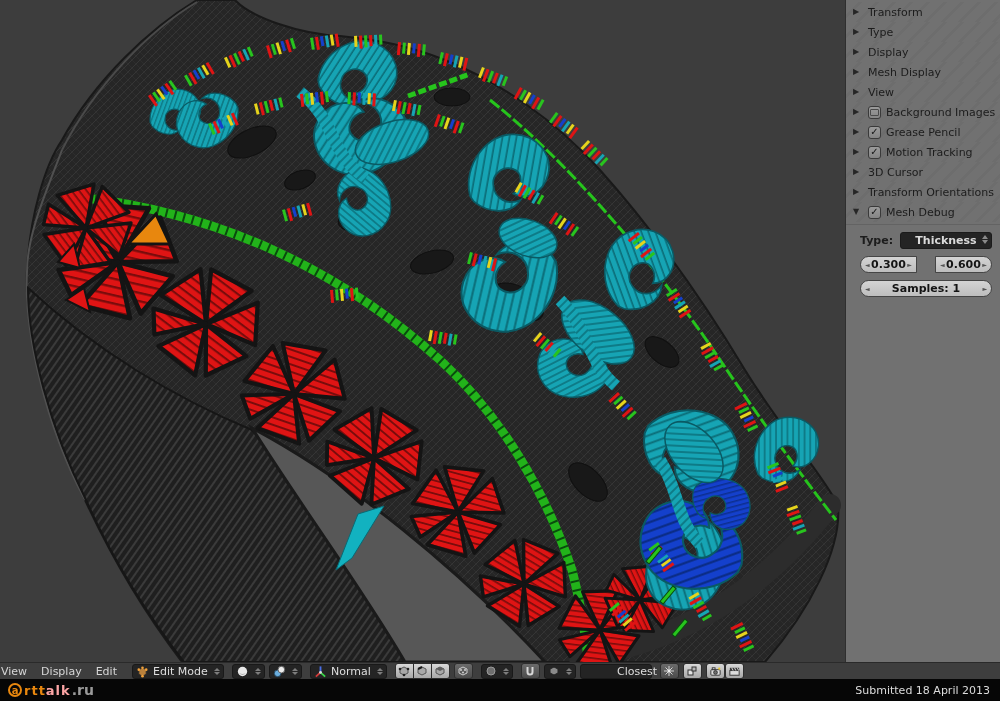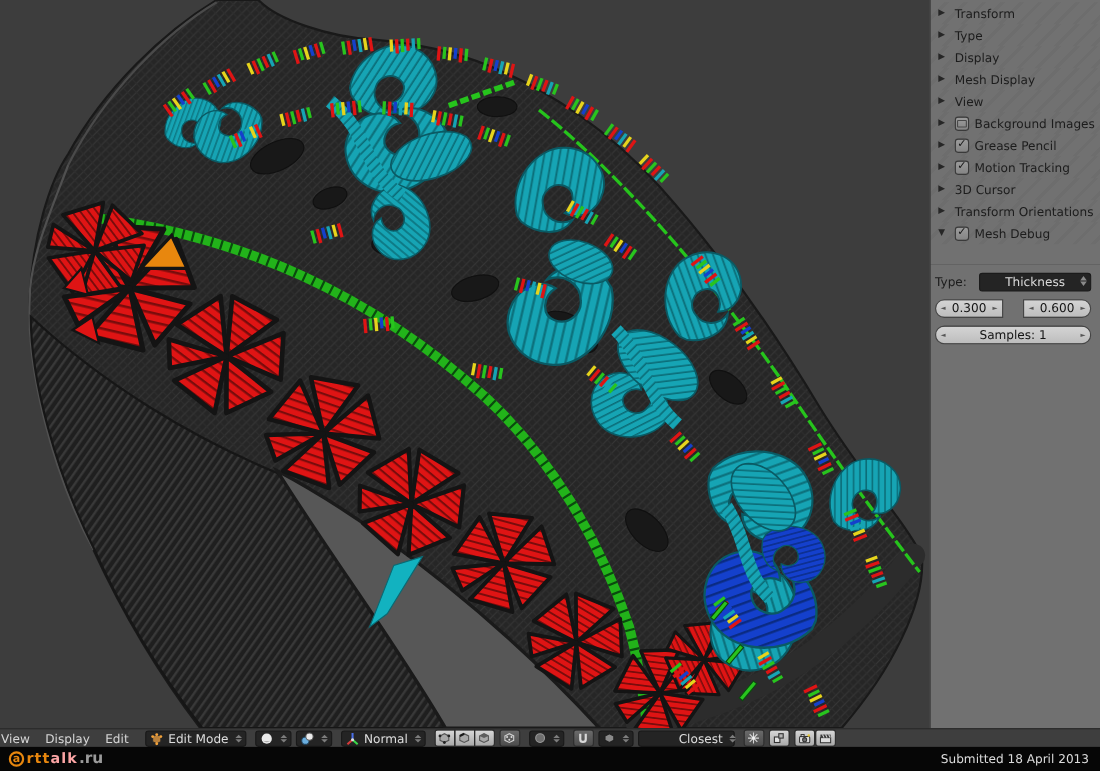--- a/index.html
+++ b/index.html
@@ -23,21 +23,21 @@
   .prow{height:20px;display:flex;align-items:center;padding-left:7px;gap:5px;cursor:default;
         background:repeating-linear-gradient(135deg,transparent 0 9px,rgba(0,0,0,0.04) 9px 12px);}
   .tri{width:10px;font-size:8px;color:#262626;flex:0 0 auto;line-height:1;}
   .plabel{white-space:nowrap;}
   .cb{width:13px;height:13px;border:1px solid #3a3a3a;border-radius:3px;
       background:linear-gradient(#9b9b9b,#858585);display:flex;align-items:center;justify-content:center;flex:0 0 auto;}
   .cb i{font-style:normal;font-size:10px;line-height:1;color:#141414;font-weight:bold;}
   .cb.off i{visibility:hidden;}
   .cb.off::after{content:"";width:7px;height:5px;border:1px solid #4a4a4a;border-radius:1px;position:absolute;margin-top:0;}
   .cb{position:relative;}
-  .mdbody{padding:7px 8px 0 4px;border-top:1px solid rgba(0,0,0,0.12);margin-top:18px;}
+  .mdbody{padding:7px 8px 0 14px;border-top:1px solid rgba(0,0,0,0.12);margin-top:2px;font-weight:bold;}
   .mdrow{display:flex;align-items:center;margin-bottom:7px;}
   .mdlabel{width:40px;}
   .dd{background:var(--widget-dark);border:1px solid #1b1b1b;border-radius:3px;height:17px;
       color:var(--text-light);display:flex;align-items:center;justify-content:center;gap:4px;position:relative;}
   .type-dd{flex:1;}
   .updown{position:absolute;right:3px;top:2px;display:flex;flex-direction:column;gap:1px;}
   .updown b{display:block;width:0;height:0;border-left:3px solid transparent;border-right:3px solid transparent;}
   .updown .ua{border-bottom:4px solid #8a8a8a;}
   .updown .da{border-top:4px solid #8a8a8a;}
   .sliders{gap:18px;}
@@ -458,21 +458,21 @@
     <div class="hdd">
       <svg class="hicon" width="12" height="12" viewBox="0 0 12 12">
         <polygon points="2,4 6,2 10,4 10,8 6,10 2,8" fill="#8a8a8a" stroke="#222"></polygon>
       </svg>
       <span class="arrud">
           <b class="ua"></b>
           <b class="da"></b>
         </span>
     </div>
     <span class="hsp-s"></span>
-    <div class="hdd" style="width:88px;padding-left:36px;">
+    <div class="hdd" style="width:72px;padding-left:36px;">
       <span style="flex:1">Closest</span>
       <span class="arrud">
           <b class="ua"></b>
           <b class="da"></b>
         </span>
     </div>
     <span class="hsp"></span>
     <div class="mbtn">
       <svg width="12" height="12" viewBox="0 0 12 12">
         <g stroke="#d4d4d4" stroke-width="1">

